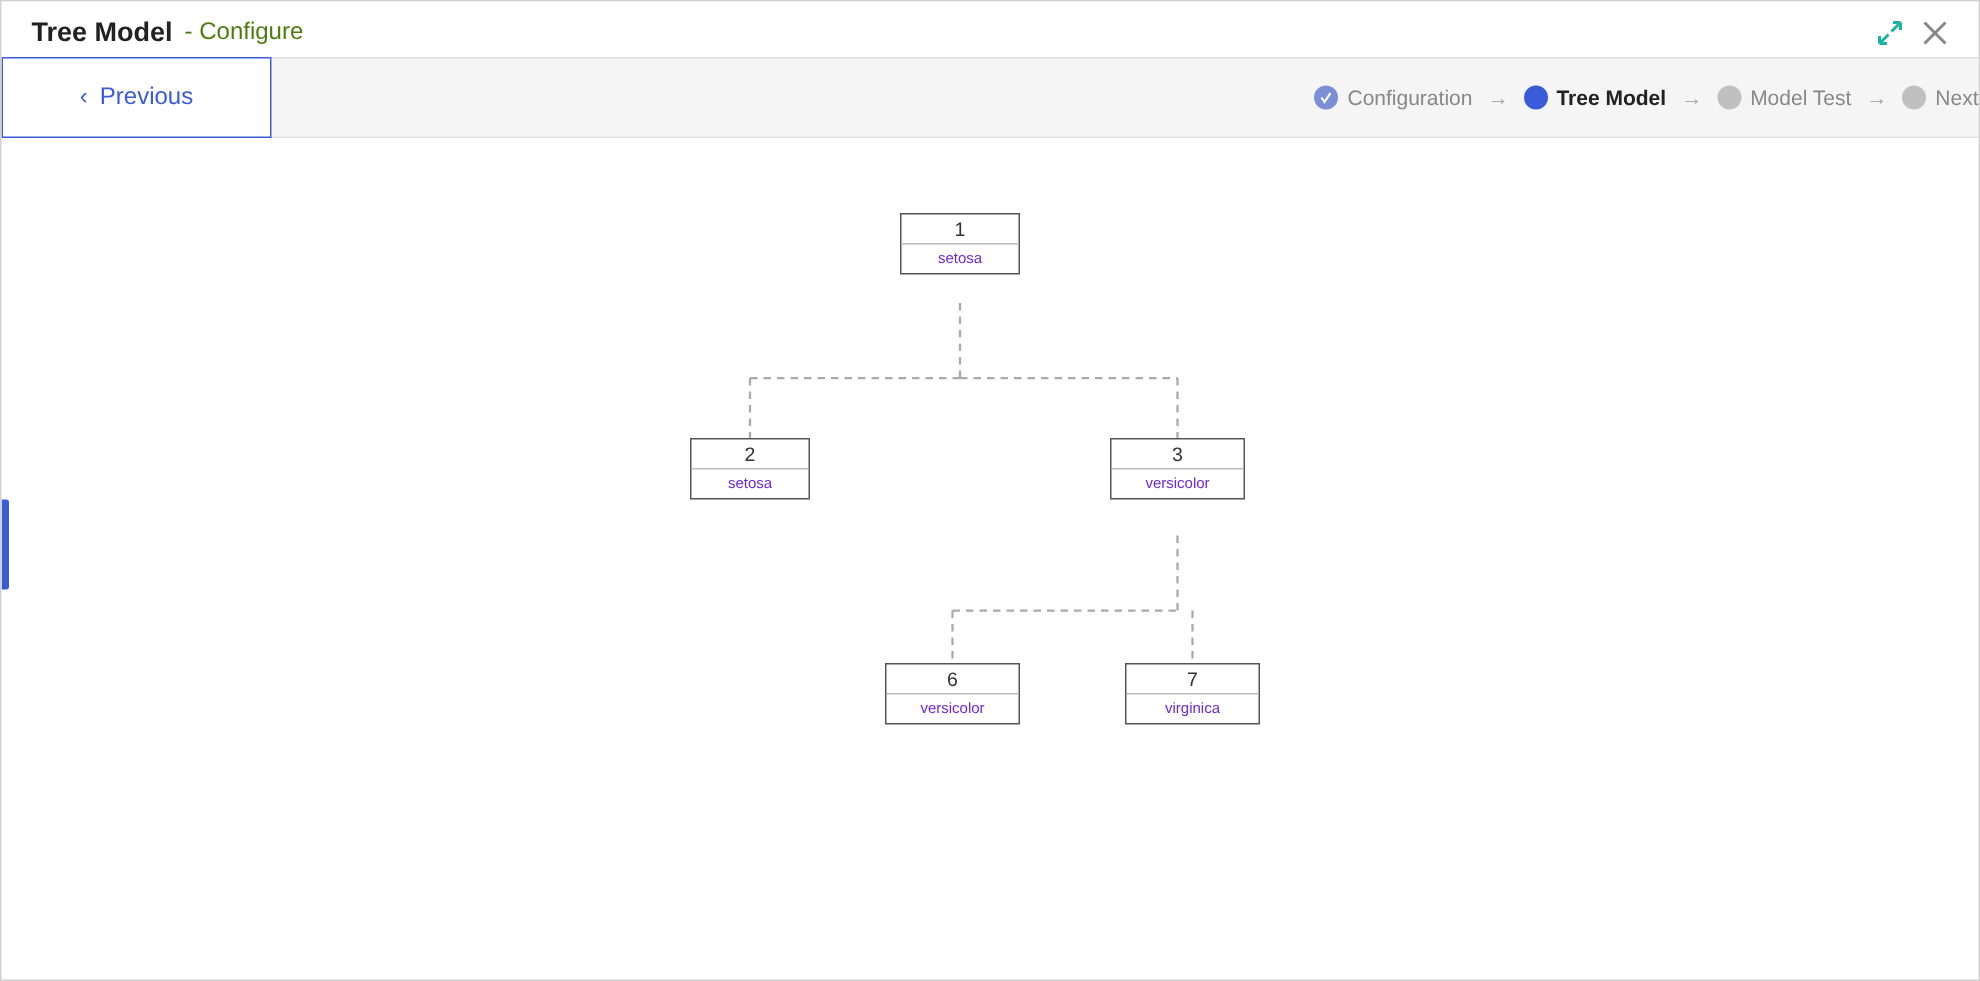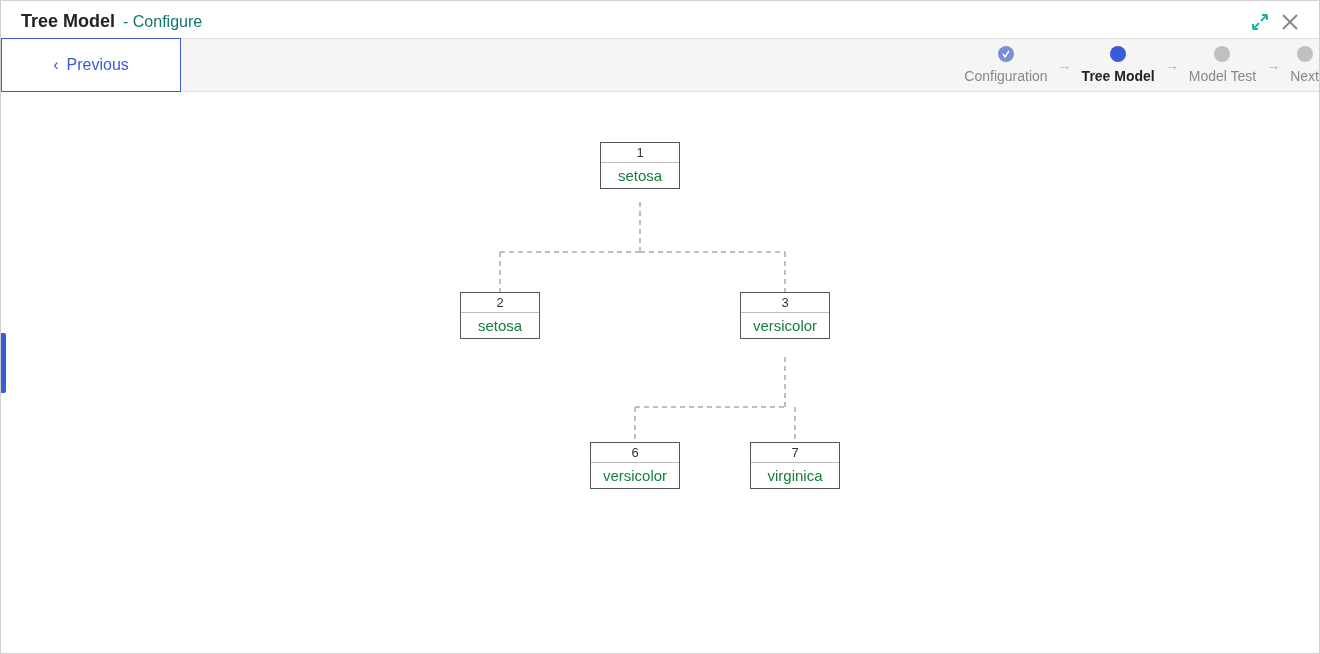--- a/index.html
+++ b/index.html
@@ -25,21 +25,21 @@
       align-items: center;
       gap: 8px;
     }
     .title-main {
       font-size: 18px;
       font-weight: 600;
       color: #222;
     }
     .title-sub {
       font-size: 16px;
-      color: #0f766e;
+      color: #4d7c0f;
       font-weight: 400;
     }
     .title-icons {
       display: flex;
       gap: 12px;
       align-items: center;
     }
     .icon-btn {
       background: none;
       border: none;
@@ -83,24 +83,22 @@
 
     
     .steps {
       display: flex;
       align-items: center;
       gap: 10px;
       font-size: 14px;
     }
     .step {
       display: flex;
-      align-items: center;
       gap: 6px;
       color: #888;
-      flex-direction: column;
     }
     .step.active {
       color: #222;
       font-weight: 600;
     }
     .step.completed {
       color: #888;
     }
     .step-dot {
       width: 16px;
@@ -176,22 +174,22 @@
       text-align: center;
       cursor: pointer;
     }
     .tree-node .node-number {
       font-size: 13px;
       color: #333;
       border-bottom: 1px solid #bbb;
       padding: 2px 8px;
     }
     .tree-node .node-label {
-      font-size: 15px;
-      color: #15803d;
+      font-size: 10px;
+      color: #6d28d9;
       padding: 4px 8px;
     }
 
     
     
     .node-1 {
       left: 240px;
       top: 20px;
       width: 80px;
     }

